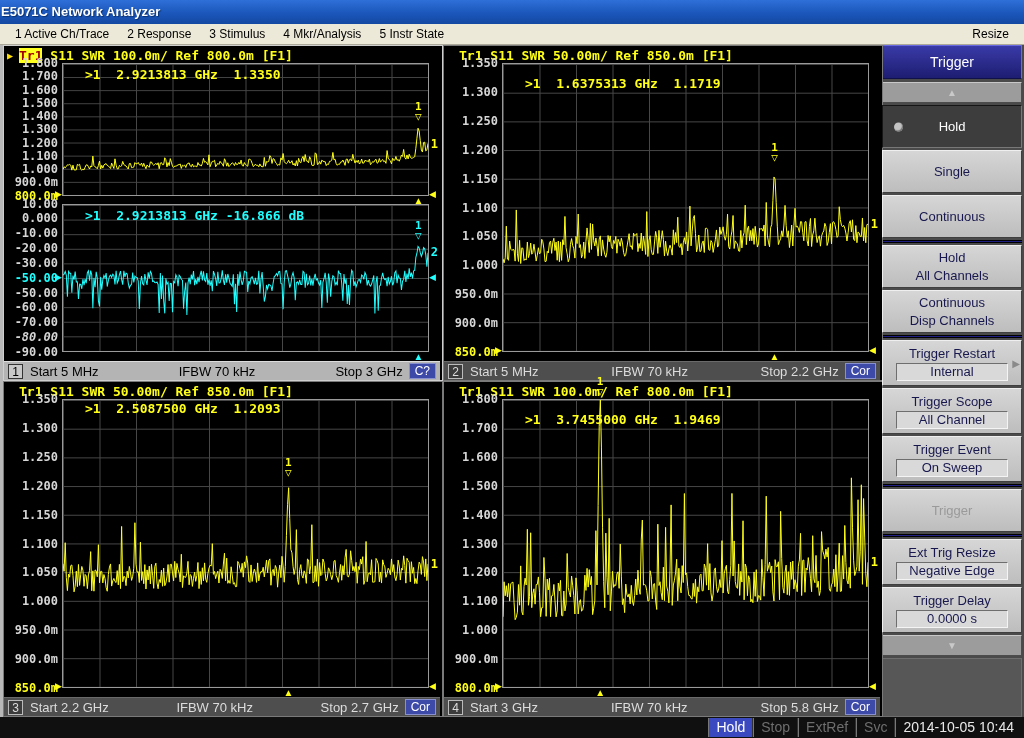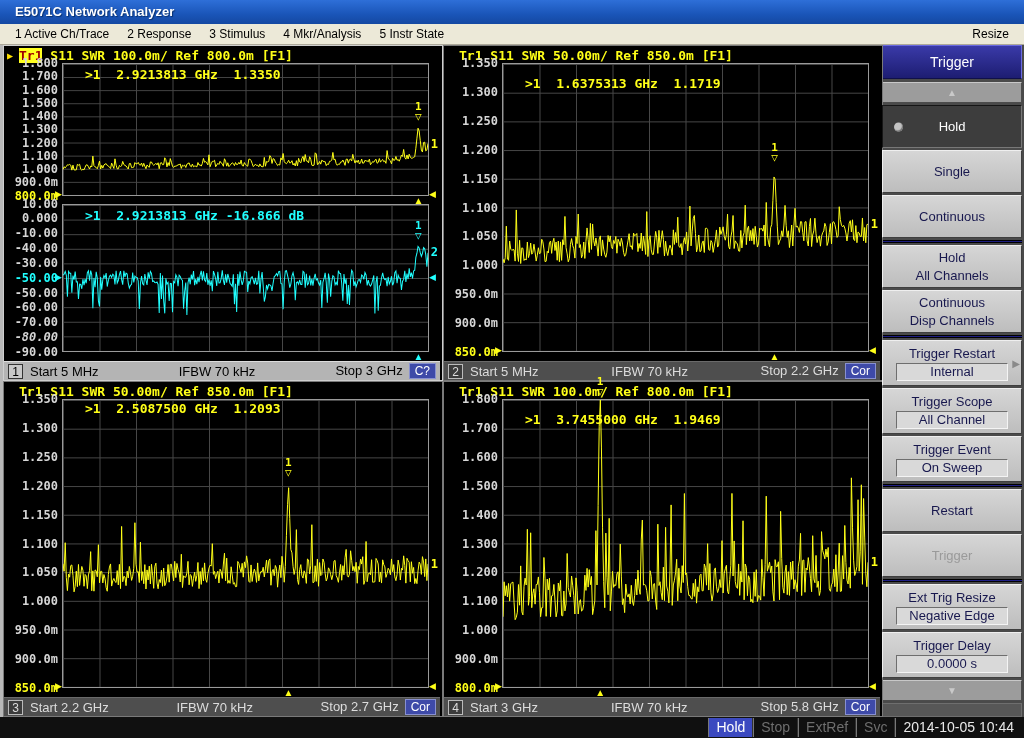--- a/index.html
+++ b/index.html
@@ -1,21 +1,21 @@
 <!DOCTYPE html>
 <html><head>
 <meta charset="utf-8">
 <style>
   * { margin:0; padding:0; box-sizing:border-box; }
   html,body { width:1024px; height:738px; overflow:hidden; background:#000;
               font-family:"Liberation Sans", sans-serif; }
 
   
   .titlebar { height:24px; background:linear-gradient(to bottom,#2e6fd8 0%,#1a55b8 60%,#1448a2 100%);
-              color:#fff; font-weight:bold; font-size:13px; line-height:24px; padding-left:15px;
+              color:#fff; font-weight:bold; font-size:13px; line-height:24px; padding-left:1px;
               text-shadow:1px 1px 1px #08306e; }
   .menubar { height:21px; background:#ece9d8; border-bottom:1px solid #aca899;
              display:flex; align-items:center; font-size:12px; color:#000; padding:0 6px; }
   .menu-item { padding:0 9px; cursor:default; }
   .menu-spacer { flex:1; }
 
   
   .main { height:672px; display:flex; background:#202020; }
   .channels { width:880px; display:grid; grid-template-columns:440px 440px;
               grid-template-rows:336px 336px; border-left:3px solid #b8b8b8; }
@@ -50,21 +50,21 @@
 
   .ch-status { height:19px; flex:none; display:flex; align-items:center; font-size:13px;
                padding:0 4px; margin-top:1px; }
   .ch-status.inactive { background:#4e4e4e; color:#dcdcdc; border-top:1px solid #6a6a6a; }
   .ch-status.active { background:#b4b4b4; color:#000; border-top:1px solid #dcdcdc; }
   .ch-num { width:15px; height:15px; line-height:14px; text-align:center; margin-right:7px;
             font-size:12px; flex:none; }
   .ch-status.active .ch-num { border:1px solid #333; background:#c8c8c8; }
   .ch-status.inactive .ch-num { border:1px solid #bbb; background:#3c3c3c; }
   .ch-ifbw { flex:1; text-align:center; }
-  .ch-right { display:flex; gap:6px; }
+  .ch-right { display:flex; align-items:center; gap:6px; }
   .ch-badge { background:#3e4aa8; color:#fff; padding:0 5px; font-size:12px; height:16px;
               line-height:15px; border:1px solid #8890d0; }
 
   
   .sidebar { width:144px; background:#4a4a4a; display:flex; flex-direction:column; padding:0 2px; }
   .sb-header { height:34px; flex:none; background:linear-gradient(#3a3aa8,#1d1d72);
                color:#fff; font-size:14px; display:flex; align-items:center; justify-content:center;
                border:1px solid #6a6ae0; border-bottom-color:#10104a; margin-bottom:2px; }
   .sb-arrow { height:21px; flex:none; background:#9c9c9c; border:1px solid #c8c8c8;
               border-bottom-color:#4c4c4c; border-right-color:#4c4c4c;
@@ -157,21 +157,21 @@
               <div class="trace-num" style="top: calc(60.9493% - 7px); color: rgb(255, 255, 24);">1</div>
             </div>
         </div>
       </div>
       <div class="trace-panel">
         <div class="plot-row">
           <div class="ylabels">
               <div class="ylabel" style="top: calc(0% - 7px);">10.00</div>
               <div class="ylabel" style="top: calc(10% - 7px);">0.000</div>
               <div class="ylabel" style="top: calc(20% - 7px);">-10.00</div>
-              <div class="ylabel" style="top: calc(30% - 7px);">-40.00</div>
+              <div class="ylabel" style="top: calc(30% - 7px);">-20.00</div>
               <div class="ylabel" style="top: calc(40% - 7px);">-30.00</div>
               <div class="ylabel" style="top: calc(50% - 7px); color: rgb(32, 255, 255);">-50.00</div>
               <div class="ylabel" style="top: calc(60% - 7px);">-50.00</div>
               <div class="ylabel" style="top: calc(70% - 7px);">-60.00</div>
               <div class="ylabel" style="top: calc(80% - 7px);">-70.00</div>
               <div class="ylabel" style="top: calc(90% - 7px); font-style: italic;">-80.00</div>
               <div class="ylabel" style="top: calc(100% - 7px);">-90.00</div>
             </div>
           <div class="plot">
             <svg class="trace-svg" viewBox="0 0 100 100" preserveAspectRatio="none">
@@ -363,21 +363,20 @@
       </div>
       <div class="sb-btn sb-value">
         <div>Trigger Scope</div>
         <div class="sb-valbox">All Channel</div>
       </div>
       <div class="sb-btn sb-value">
         <div>Trigger Event</div>
         <div class="sb-valbox">On Sweep</div>
       </div>
       <div class="sb-sep"></div>
-      <div class="sb-btn h1">Restart</div>
       <div class="sb-btn h1 disabled">Trigger</div>
       <div class="sb-sep"></div>
       <div class="sb-btn sb-value">
         <div>Ext Trig Resize</div>
         <div class="sb-valbox">Negative Edge</div>
       </div>
       <div class="sb-btn sb-value">
         <div>Trigger Delay</div>
         <div class="sb-valbox">0.0000 s</div>
       </div>

